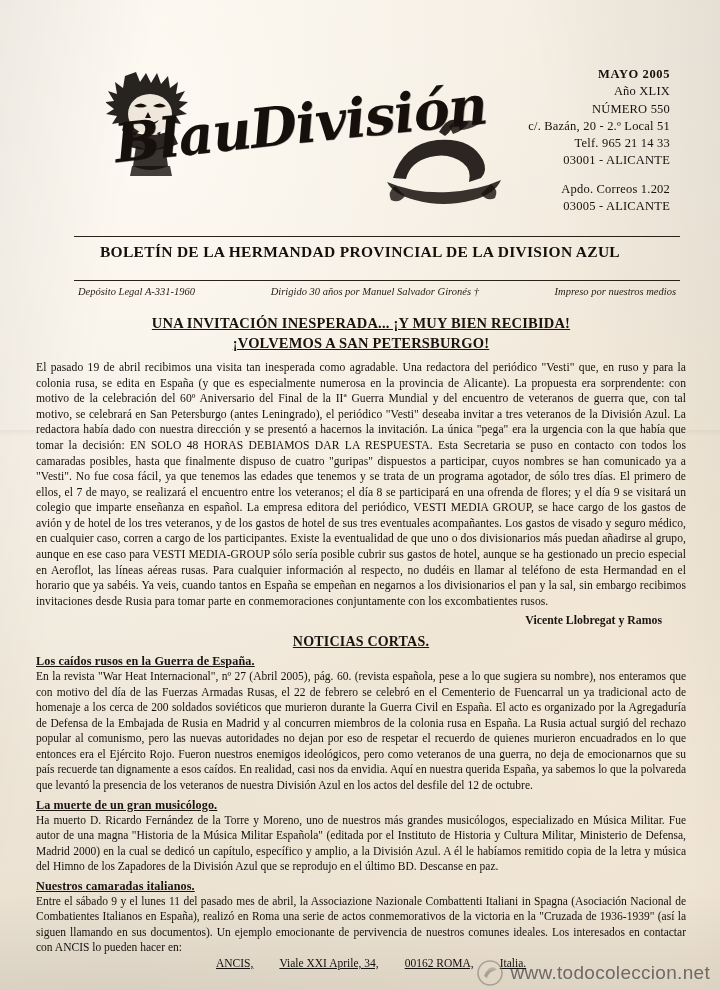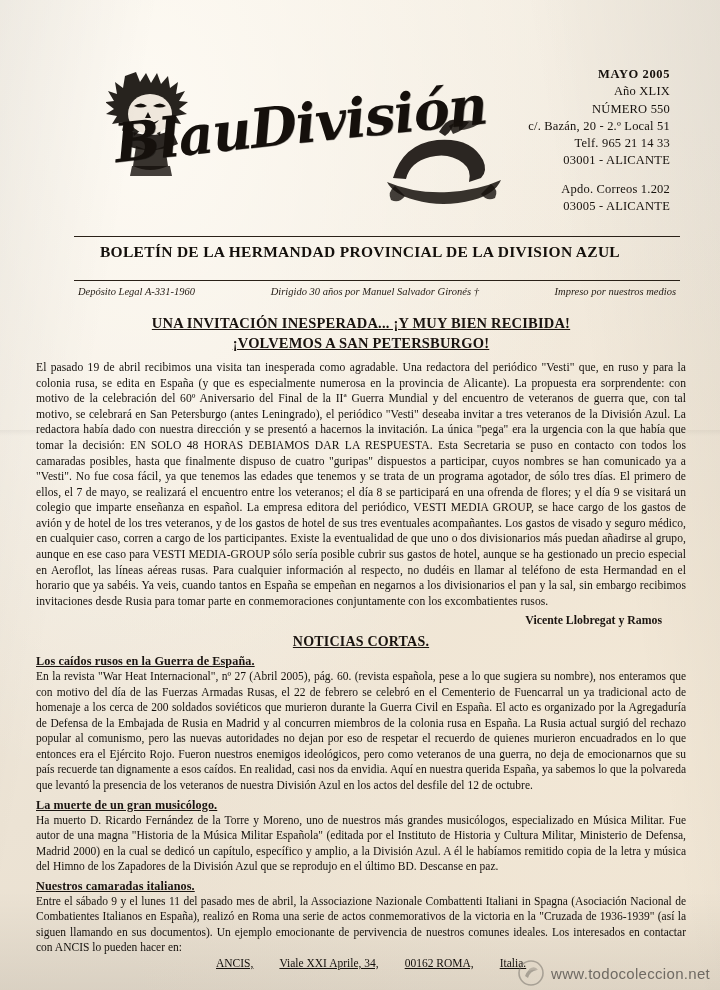--- a/index.html
+++ b/index.html
@@ -189,21 +189,21 @@
     align-items: center;
     gap: 7px;
   }
   .footer-mark .tc-logo {
     width: 26px;
     height: 26px;
     opacity: 0.55;
   }
   .footer-mark .tc-text {
     font-family: "Liberation Sans", sans-serif;
-    font-size: 15px;
+    font-size: 19px;
     color: #6f6a63;
     letter-spacing: 0.3px;
   }
   .fold-line {
     position: absolute;
     left: 0; right: 0;
     top: 430px;
     height: 6px;
     background: linear-gradient(180deg, rgba(0,0,0,0.045), rgba(0,0,0,0));
     pointer-events: none;

